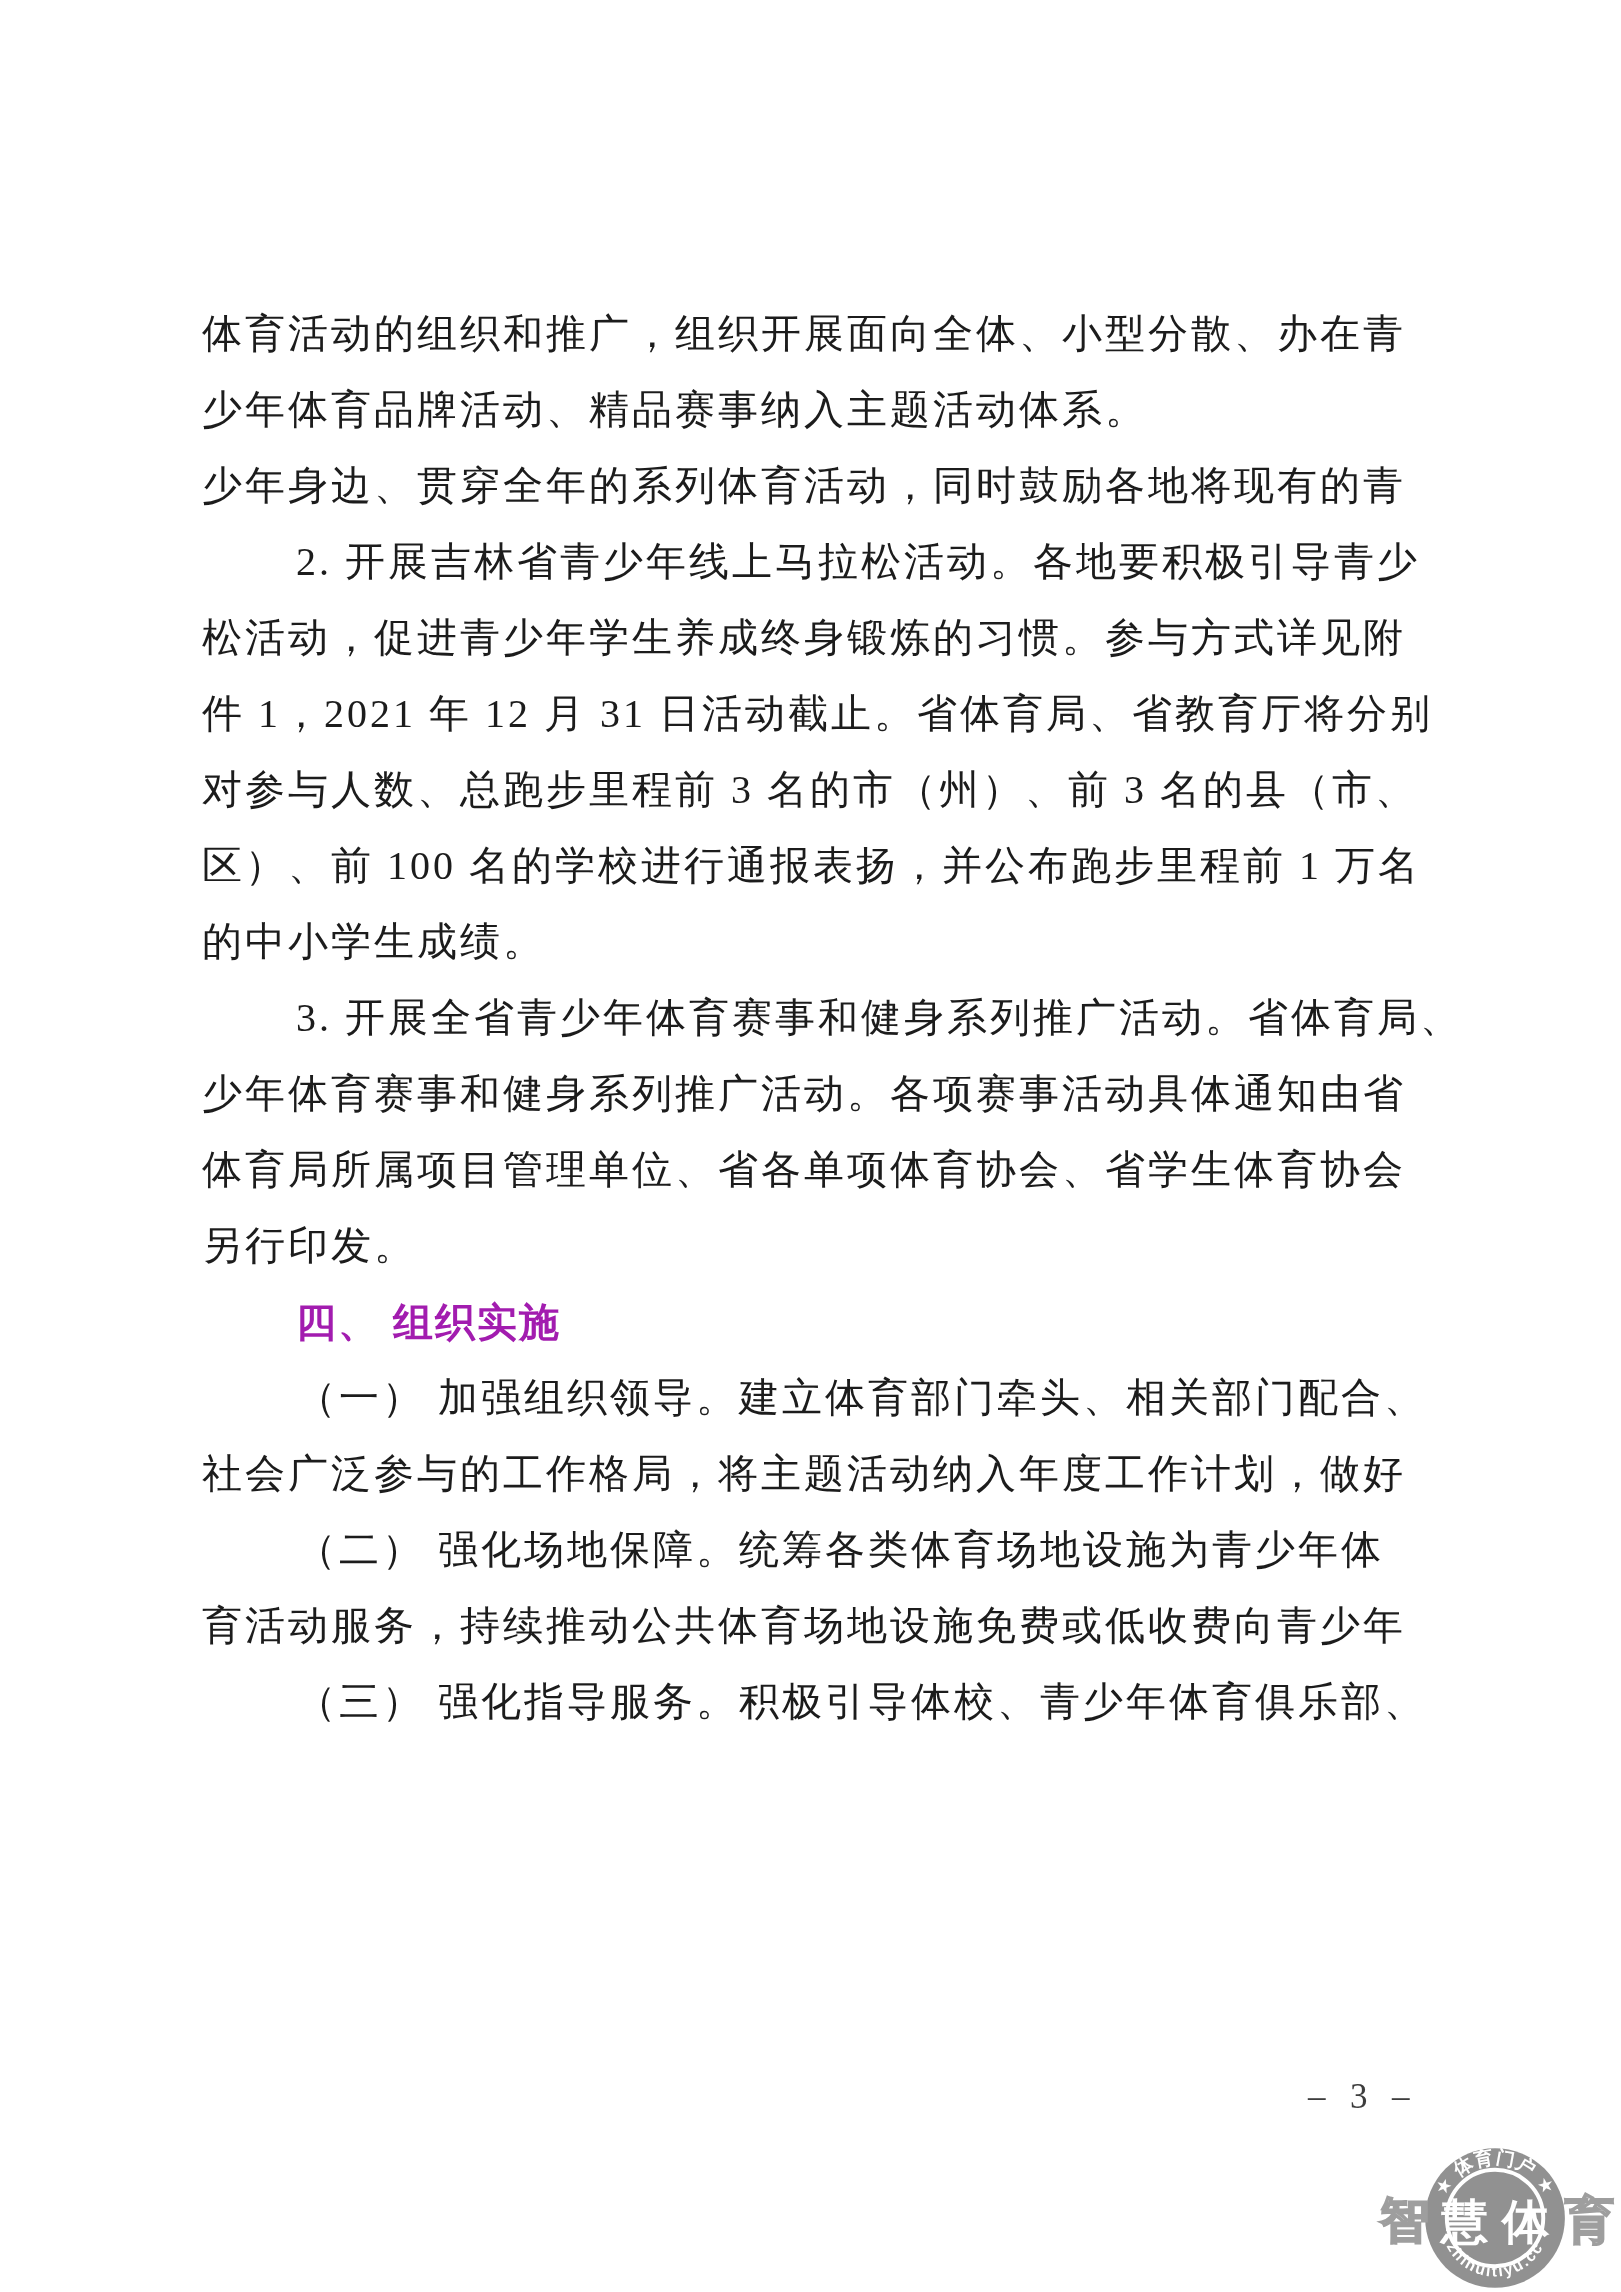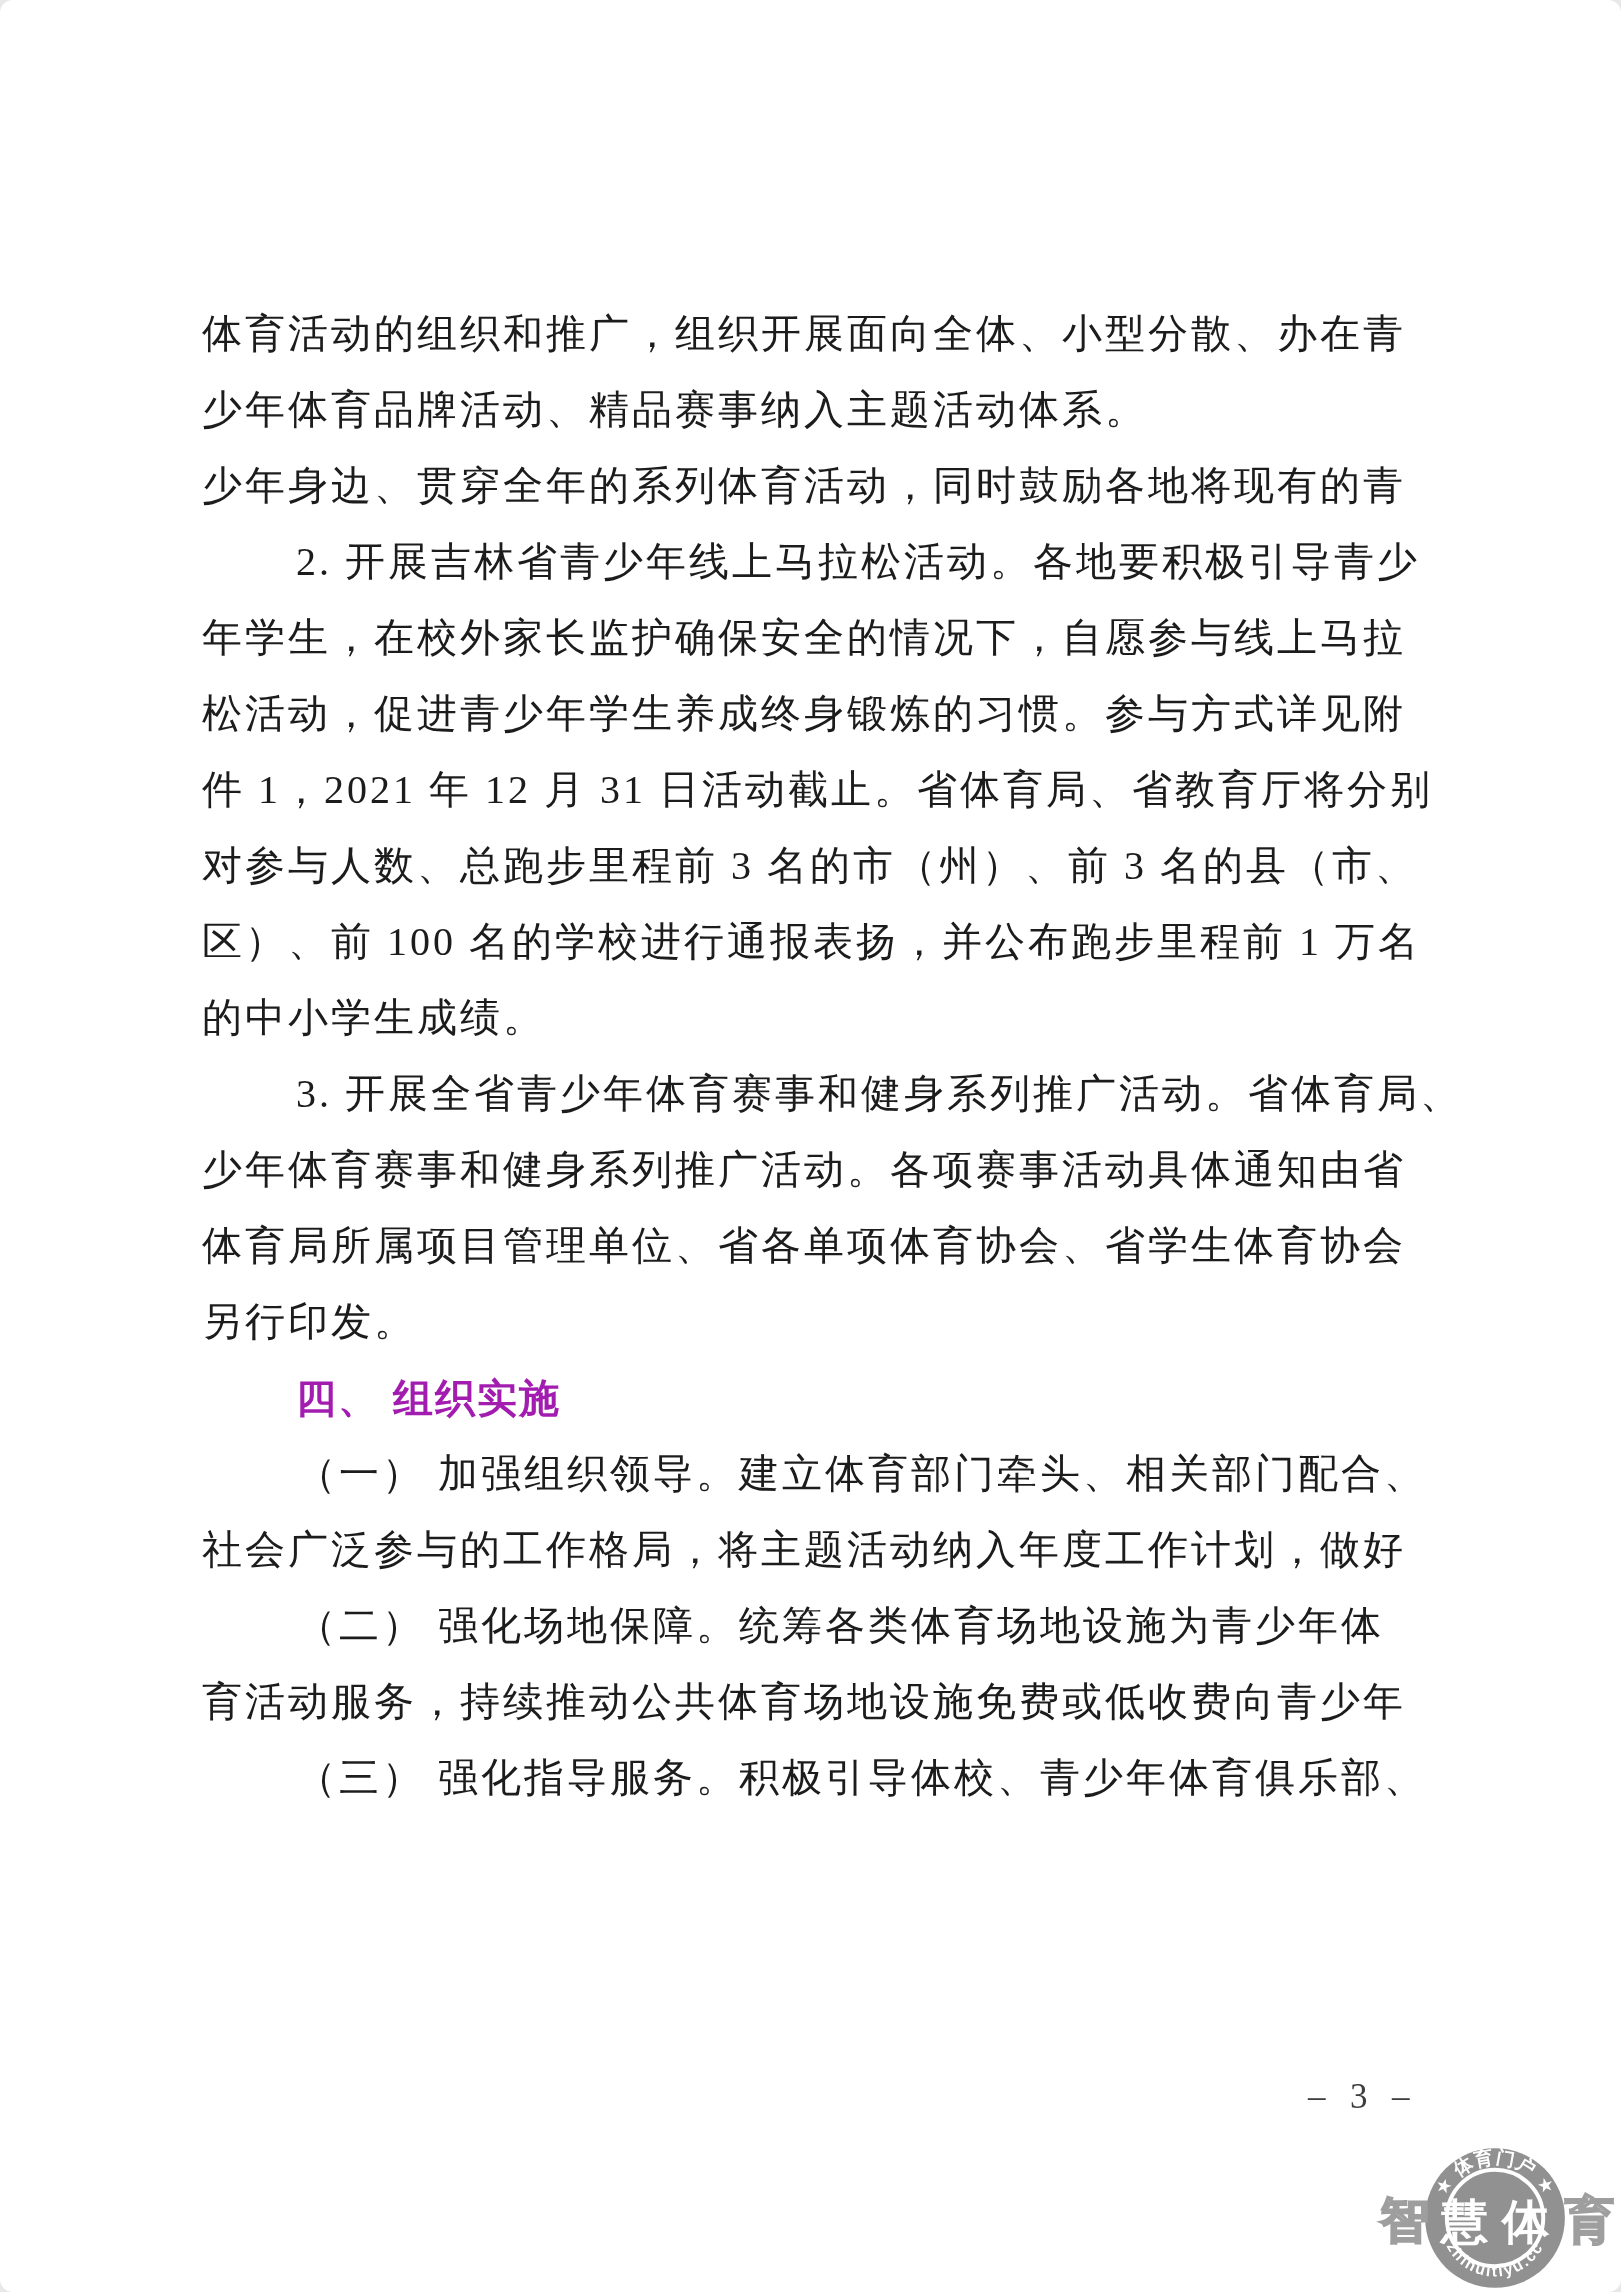--- a/index.html
+++ b/index.html
@@ -4,21 +4,20 @@
 <style>
   html,body{margin:0;padding:0;background:#e8e8e8;}
   .page{
     position:relative;
     width:1621px;height:2292px;
     margin:0 auto;
     background:#ffffff;
     overflow:hidden;
     font-family:"Liberation Serif","DejaVu Serif",serif;
     color:#1c1c1c;
-    border-radius:13px;
   }
   .content{
     position:absolute;
     left:202px;top:296px;
     width:1221px;
   }
   .line{
     height:76px;
     line-height:76px;
     font-size:40px;
@@ -61,21 +60,20 @@
 </head>
 <body>
 
 <div class="page">
 
   <div class="content">
     <div class="line">体育活动的组织和推广，组织开展面向全体、小型分散、办在青</div>
     <div class="line">少年体育品牌活动、精品赛事纳入主题活动体系。</div>
     <div class="line">少年身边、贯穿全年的系列体育活动，同时鼓励各地将现有的青</div>
     <div class="line indent">2. 开展吉林省青少年线上马拉松活动。各地要积极引导青少</div>
-    <div class="line">年学生，在校外家长监护确保安全的情况下，自愿参与线上马拉</div>
     <div class="line">松活动，促进青少年学生养成终身锻炼的习惯。参与方式详见附</div>
     <div class="line">件 1，2021 年 12 月 31 日活动截止。省体育局、省教育厅将分别</div>
     <div class="line">对参与人数、总跑步里程前 3 名的市（州）、前 3 名的县（市、</div>
     <div class="line">区）、前 100 名的学校进行通报表扬，并公布跑步里程前 1 万名</div>
     <div class="line">的中小学生成绩。</div>
     <div class="line indent">3. 开展全省青少年体育赛事和健身系列推广活动。省体育局、</div>
     <div class="line">少年体育赛事和健身系列推广活动。各项赛事活动具体通知由省</div>
     <div class="line">体育局所属项目管理单位、省各单项体育协会、省学生体育协会</div>
     <div class="line">另行印发。</div>
     <div class="line heading indent">四、 组织实施</div>

